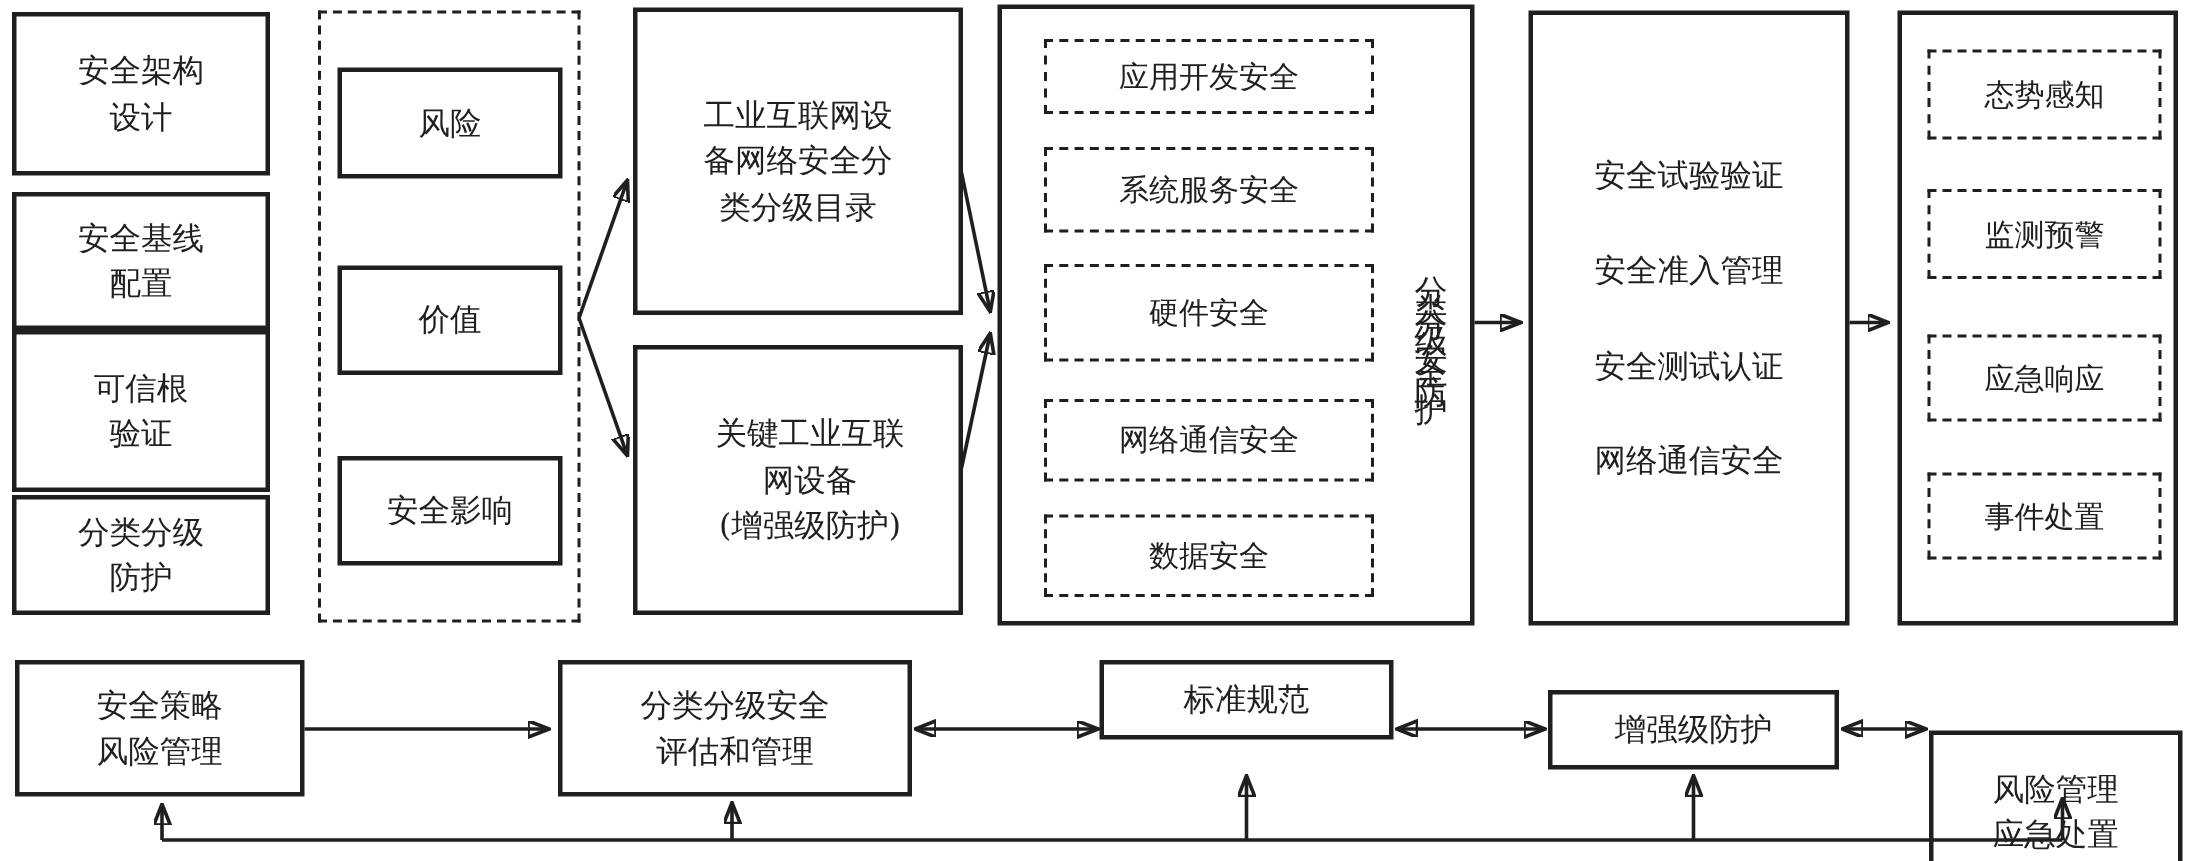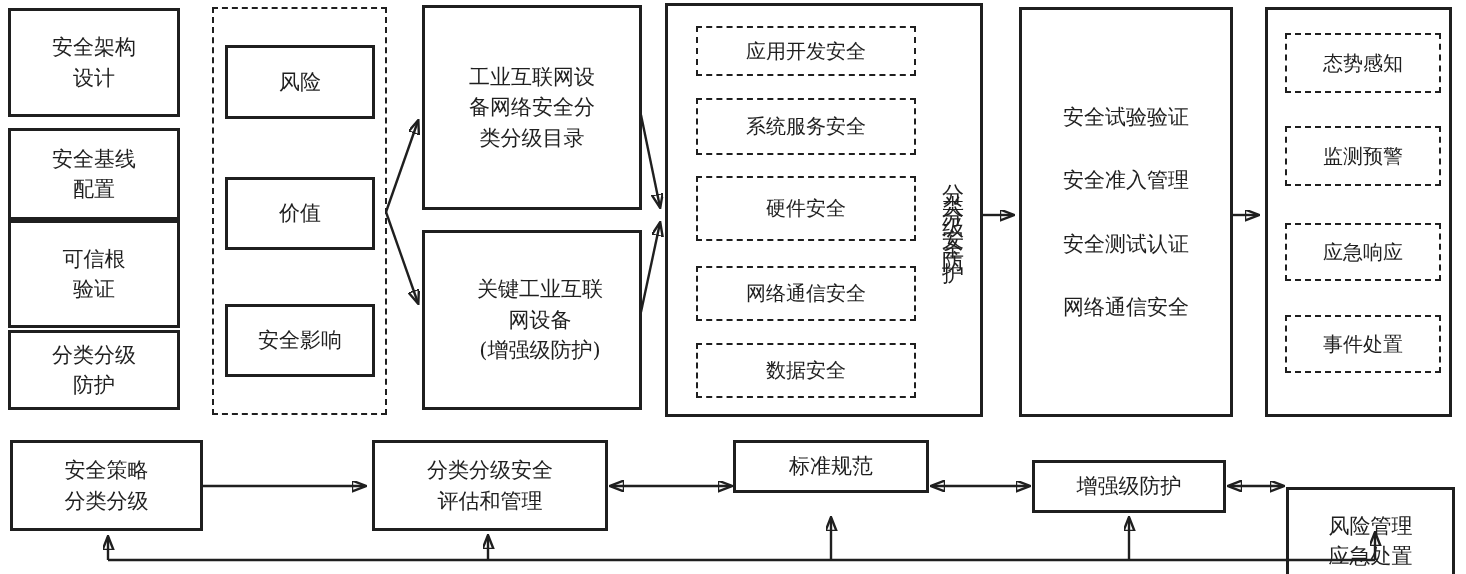--- a/index.html
+++ b/index.html
@@ -74,21 +74,21 @@
   </div>
 
   <div class="box container" style="left:1265px; top:7px; width:187px; height:410px;">
     <div class="box dashed fs20" style="left:17px; top:23px; width:156px; height:60px;">态势感知</div>
     <div class="box dashed fs20" style="left:17px; top:116px; width:156px; height:60px;">监测预警</div>
     <div class="box dashed fs20" style="left:17px; top:213px; width:156px; height:58px;">应急响应</div>
     <div class="box dashed fs20" style="left:17px; top:305px; width:156px; height:58px;">事件处置</div>
   </div>
 
   <div class="box fs21" style="left:10px; top:440px; width:193px; height:91px;">安全策略
-分类分级</div>
+风险管理</div>
   <div class="box fs21" style="left:372px; top:440px; width:236px; height:91px;">分类分级安全
 评估和管理</div>
   <div class="box fs21" style="left:733px; top:440px; width:196px; height:53px;">标准规范</div>
   <div class="box fs21" style="left:1032px; top:460px; width:194px; height:53px;">增强级防护</div>
   <div class="box fs21" style="left:1286px; top:440px; width:169px; height:108px;margin-top:47px;">风险管理
 应急处置</div>
 
   <svg class="arrows" width="1466" height="574" viewBox="0 0 1466 574">
     <defs>
       <marker id="ah" markerUnits="userSpaceOnUse" markerWidth="15" markerHeight="12" refX="13" refY="5.5" orient="auto-start-reverse">

